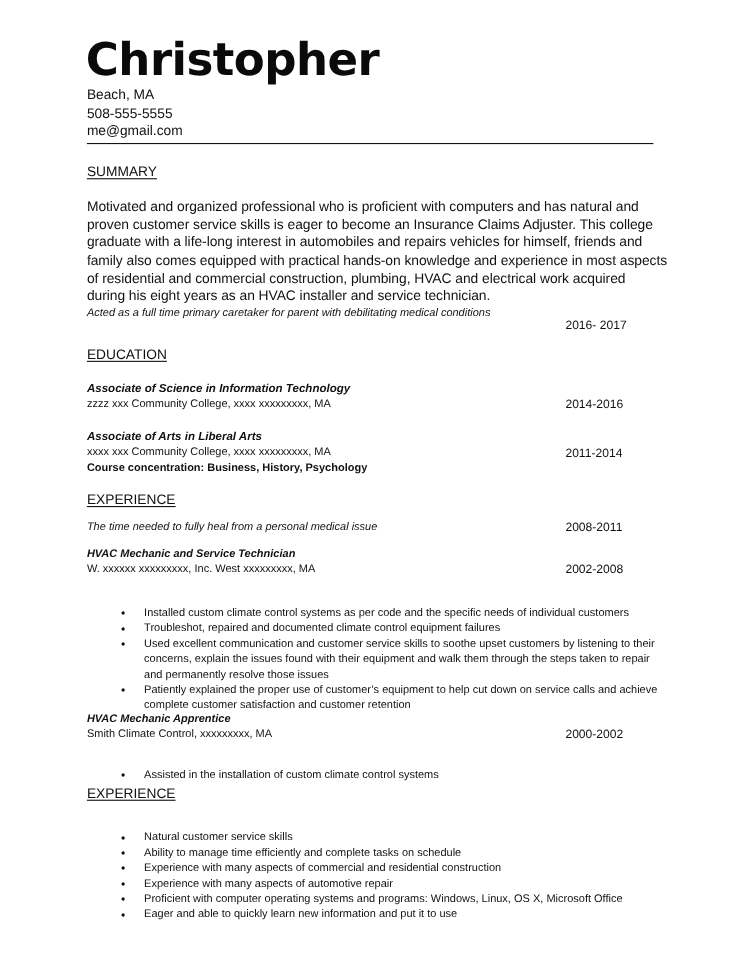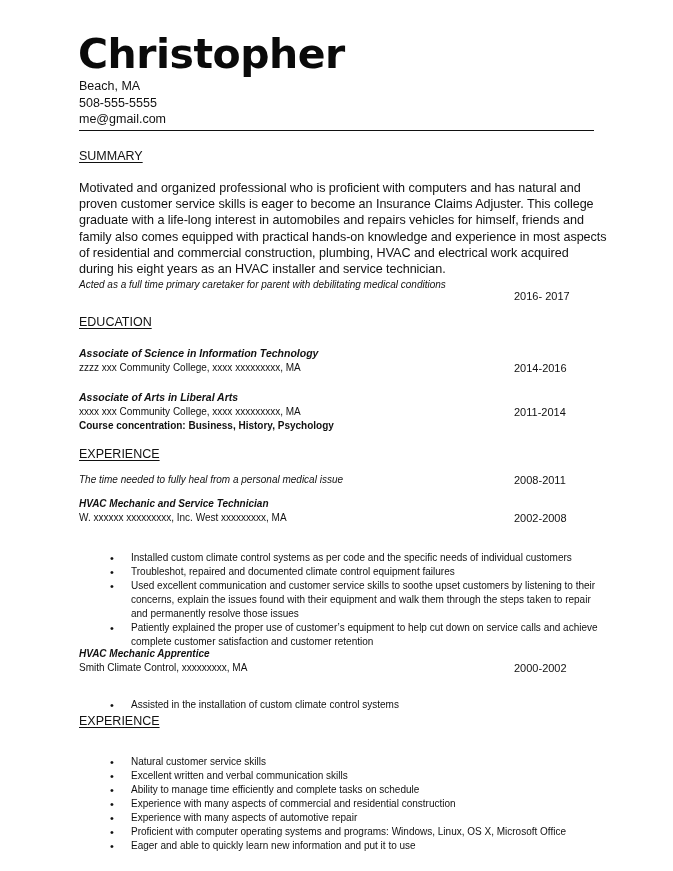--- a/index.html
+++ b/index.html
@@ -80,19 +80,18 @@
 <div class="abs small" style="left:79px; top:662px">Smith Climate Control, xxxxxxxxx, MA</div>
 <div class="abs date" style="top:662px">2000-2002</div>
 
 <ul class="bullets" style="top:686px">
   <li>Assisted in the installation of custom climate control systems</li>
 </ul>
 
 <div class="abs section-heading" style="top:714px">EXPERIENCE</div>
 <ul class="bullets" style="top:743px">
   <li>Natural customer service skills</li>
-  <li>Excellent written and verbal communication skills</li>
   <li>Ability to manage time efficiently and complete tasks on schedule</li>
   <li>Experience with many aspects of commercial and residential construction</li>
   <li>Experience with many aspects of automotive repair</li>
   <li>Proficient with computer operating systems and programs: Windows, Linux, OS X, Microsoft Office</li>
   <li>Eager and able to quickly learn new information and put it to use</li>
 </ul>
 
 </body></html>

